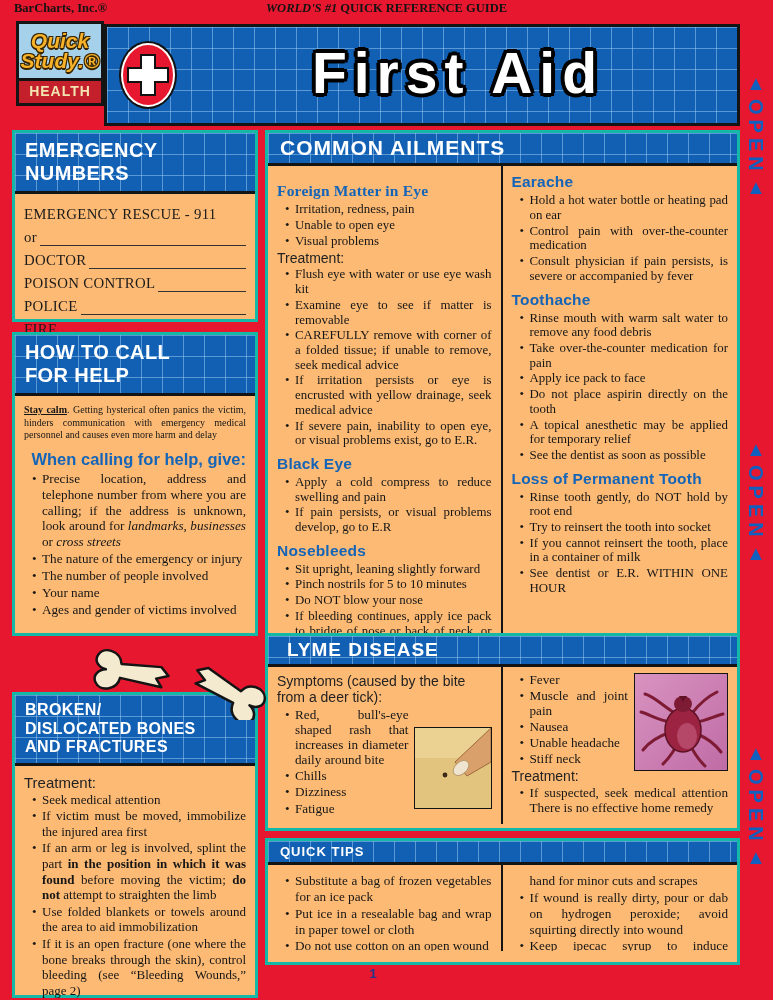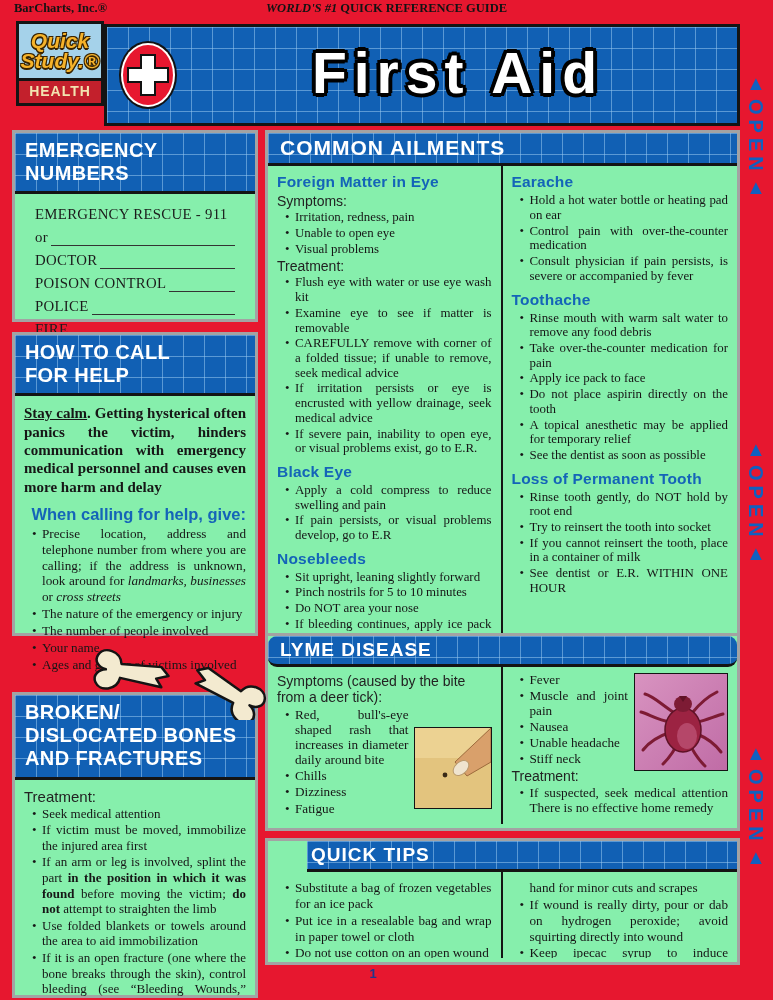--- a/index.html
+++ b/index.html
@@ -7,21 +7,21 @@
   #card{position:relative;width:773px;height:1000px;background:#e7172f;overflow:hidden;}
 
   
   .bluegrid{
     background-color:#1160b4;
     background-image:
       linear-gradient(rgba(150,200,240,.55) 1.5px, transparent 1.5px),
       linear-gradient(90deg, rgba(150,200,240,.55) 1.5px, transparent 1.5px);
     background-size:21px 21px;
   }
-  .panel{position:absolute;border:3px solid #a3a3a3;background:#86efac;box-sizing:border-box;z-index:1;}
+  .panel{position:absolute;border:3px solid #14b8a6;background:#fdba74;box-sizing:border-box;z-index:1;}
   .phead{color:#fff;font-weight:bold;letter-spacing:.4px;white-space:pre-line;
          border-bottom:3px solid #141414;padding:6px 10px;line-height:1.16;}
   .pbody{padding:6px 9px;overflow:hidden;}
 
   .sub-blue{color:#1464b8;font-weight:bold;font-size:15.5px;margin:7px 0 2px 0;letter-spacing:.2px;}
   .sans-label{font-family:"Liberation Sans",sans-serif;font-size:14px;color:#222;margin:2px 0 1px 0;}
   ul.b-ul{list-style:none;margin:0;padding:0 0 0 8px;font-family:"Liberation Serif",serif;
           font-size:12.9px;line-height:1.14;color:#161616;text-align:justify;}
   ul.b-ul li{position:relative;padding-left:10px;margin:1px 0;}
   ul.b-ul li::before{content:"•";position:absolute;left:0;top:0;}
@@ -47,44 +47,44 @@
   #banner{position:absolute;left:104px;top:24px;width:636px;height:102px;border:3px solid #141414;
           box-sizing:border-box;display:flex;align-items:center;z-index:2;}
   #banner .title{flex:1;text-align:center;color:#fff;font-weight:bold;font-size:57px;letter-spacing:7px;
           line-height:1;padding-bottom:4px;
           text-shadow:-3px -3px 0 #000,3px -3px 0 #000,-3px 3px 0 #000,3px 3px 0 #000,0 4px 0 #000,0 -4px 0 #000,4px 0 0 #000,-4px 0 0 #000;}
   #cross-badge{margin-left:10px;flex:0 0 auto;}
 
   
   ul.emlines{list-style:none;margin:2px 0 0 0;padding:0;font-family:"Liberation Serif",serif;
              font-size:14.8px;color:#1b1b1b;letter-spacing:.3px;}
-  ul.emlines li{display:flex;align-items:flex-end;margin:6px 11px;text-align:center;}
+  ul.emlines li{display:flex;align-items:flex-end;margin:6px 0;text-align:center;}
   ul.emlines .rule{flex:1;border-bottom:1.6px solid #333;margin-left:3px;height:14px;}
 
   
   #panel-emergency{left:12px;top:130px;width:246px;height:192px;}
   #panel-emergency .phead{font-size:20px;}
   #panel-howto{left:12px;top:332px;width:246px;height:304px;}
   #panel-howto .phead{font-size:20px;}
-  #panel-howto .intro{font-size:15px;line-height:1.22;margin-top:2px;font-weight:bold;}
+  #panel-howto .intro{font-size:10px;line-height:1.22;margin-top:2px;}
   #panel-howto .subhead{color:#1464b8;font-weight:bold;font-size:16.5px;margin:9px 0 2px 0;text-align:right;}
   #panel-howto ul.b-ul{font-size:13.2px;line-height:1.2;}
   #panel-broken{left:12px;top:692px;width:246px;height:306px;}
-  #panel-broken .phead{font-size:20px;}
+  #panel-broken .phead{font-size:16px;}
   #panel-broken .sans-label{font-size:15px;}
   #panel-broken ul.b-ul{font-size:13px;line-height:1.2;}
   #bone-art{position:absolute;left:90px;top:640px;z-index:4;pointer-events:none;}
 
   
   #panel-common{left:265px;top:130px;width:475px;height:621px;}
   #panel-common .phead{font-size:21px;letter-spacing:1px;padding:3px 12px;}
   #panel-lyme{left:265px;top:633px;width:475px;height:198px;}
-  #panel-lyme .phead{font-size:19px;letter-spacing:1px;padding:3px 12px;border-radius:9px;}
+  #panel-lyme .phead{font-size:19px;letter-spacing:1px;padding:3px 19px;}
   #panel-quicktips{left:265px;top:838px;width:475px;height:127px;}
-  #panel-quicktips .phead{font-size:19px;letter-spacing:1px;padding:3px 4px;margin-left:39px;}
+  #panel-quicktips .phead{font-size:13px;letter-spacing:1px;padding:3px 12px;}
 
   .cols{display:flex;height:calc(100% - 35px);}
   .col{width:50%;box-sizing:border-box;padding:4px 9px 6px 9px;overflow:hidden;}
   .col.first{border-right:2.5px solid #141414;}
 
   #panel-lyme .intro{font-size:14px;color:#222;margin:2px 0 2px 0;line-height:1.15;}
   #panel-lyme ul.b-ul{font-size:13.2px;}
   #panel-quicktips ul.b-ul{font-size:13.2px;line-height:1.2;font-family:Liberation Serif, serif;}
   #panel-quicktips .cont{font-size:13.2px;line-height:1.2;padding-left:18px;text-align:left;}
 
@@ -179,22 +179,21 @@
           <li>Use folded blankets or towels around the area to aid immobilization</li>
           <li>If it is an open fracture (one where the bone breaks through the skin), control bleeding (see “Bleeding Wounds,” page 2)</li>
         </ul>
     </div>
   </div>
 
   <div id="panel-common" class="panel">
     <div class="phead bluegrid">COMMON AILMENTS</div>
     <div class="cols">
       <div class="col first">
-        <div class="sub-blue" style="margin-top:3px;">Foreign Matter in Eye</div>
-        <div class="sans-label">Symptoms:</div>
+        <div class="sub-blue" style="margin-top:12px;font-family:Liberation Serif, serif;">Foreign Matter in Eye</div>
         <ul class="b-ul">
             <li>Irritation, redness, pain</li>
             <li>Unable to open eye</li>
             <li>Visual problems</li>
           </ul>
         <div class="sans-label">Treatment:</div>
         <ul class="b-ul">
             <li>Flush eye with water or use eye wash kit</li>
             <li>Examine eye to see if matter is removable</li>
             <li>CAREFULLY remove with corner of a folded tissue; if unable to remove, seek medical advice</li>
@@ -203,21 +202,21 @@
           </ul>
         <div class="sub-blue">Black Eye</div>
         <ul class="b-ul">
             <li>Apply a cold compress to reduce swelling and pain</li>
             <li>If pain persists, or visual problems develop, go to E.R</li>
           </ul>
         <div class="sub-blue">Nosebleeds</div>
         <ul class="b-ul">
             <li>Sit upright, leaning slightly forward</li>
             <li>Pinch nostrils for 5 to 10 minutes</li>
-            <li>Do NOT area your nose</li>
+            <li>Do NOT blow your nose</li>
             <li>If bleeding continues, apply ice pack to bridge of nose or back of neck, or apply pressure to upper lip</li>
           </ul>
       </div>
       <div class="col">
         <div class="sub-blue" style="margin-top:3px;">Earache</div>
         <ul class="b-ul">
             <li>Hold a hot water bottle or heating pad on ear</li>
             <li>Control pain with over-the-counter medication</li>
             <li>Consult physician if pain persists, is severe or accompanied by fever</li>
           </ul>

